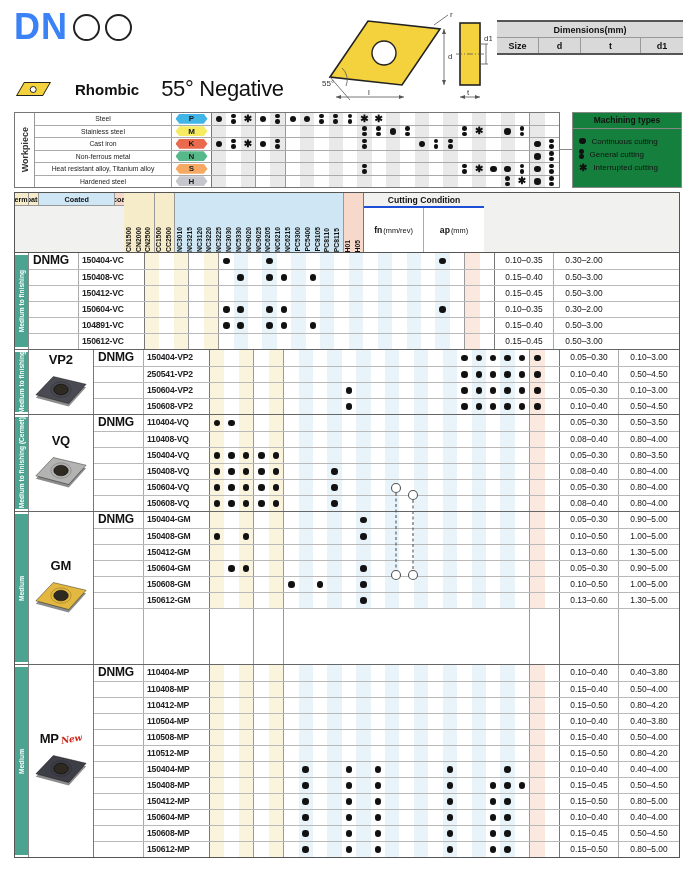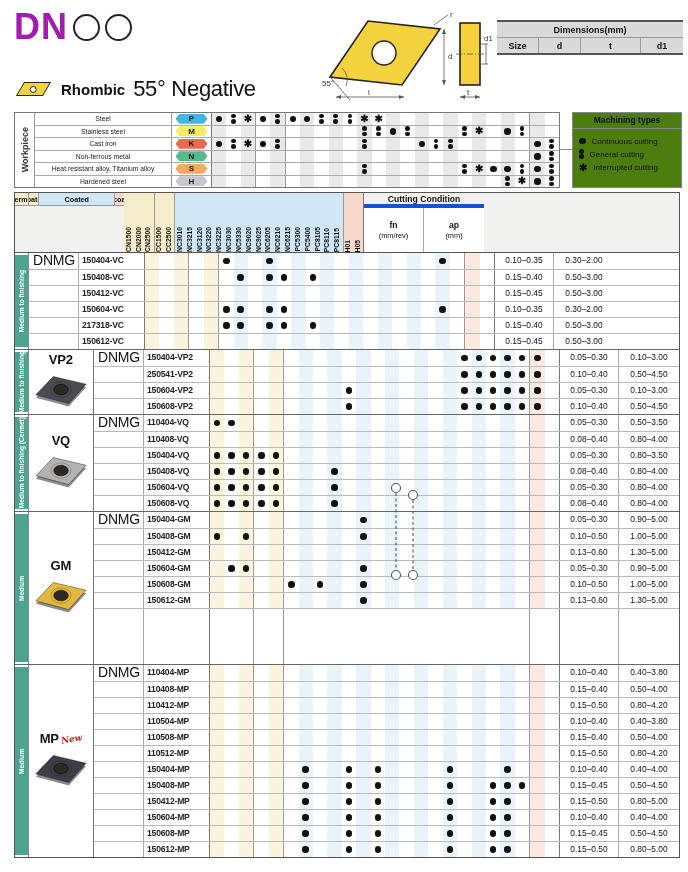--- a/index.html
+++ b/index.html
@@ -1,23 +1,23 @@
 <!DOCTYPE html>
 <html><head>
 <meta charset="utf-8">
 <style>
   *{box-sizing:border-box;margin:0;padding:0}
   body{background:#fff;font-family:"Liberation Sans",sans-serif;color:#111}
   #page{position:relative;width:688px;height:872px;background:#fff;overflow:hidden}
 
   
   .brand{position:absolute;left:14px;top:6px;display:flex;align-items:center}
-  .logo{font-size:36px;font-weight:bold;letter-spacing:1px;color:#a21caf}
+  .logo{font-size:36px;font-weight:bold;letter-spacing:1px;color:#3b82f6}
   .logo-circle{display:inline-block;width:27px;height:27px;border:2px solid #222;border-radius:50%;margin-left:5px;background:#fff}
-  .shape-title{position:absolute;left:14px;top:76px;display:flex;align-items:center;gap:8px}
+  .shape-title{position:absolute;left:14px;top:76px;display:flex;align-items:center;gap:22px}
   .rhombic-icon{position:relative;display:inline-block;width:27px;height:14px;background:#F4D23E;border:1.6px solid #222;transform:skewX(-30deg);margin:0 6px}
   .ri-hole{position:absolute;left:9px;top:3px;width:7px;height:7px;border:1.4px solid #222;border-radius:50%;background:#fff;transform:skewX(30deg)}
   .shape-name{font-size:15px;font-weight:bold}
   .shape-spec{font-size:22px;font-weight:normal;letter-spacing:-0.3px}
 
   
   #dims{position:absolute;left:497px;top:20px;width:186px;border-top:2px solid #555;border-bottom:2px solid #555;font-size:9px}
   .dims-title{background:#D9D9D9;font-weight:bold;text-align:center;padding:2.5px 0;border-bottom:1px solid #999}
   .dims-row{display:flex;border-bottom:1px solid #999}
   .dims-row:last-child{border-bottom:none}
@@ -42,21 +42,21 @@
   .wp-row{flex:1;display:flex;border-top:1px solid #aaa;align-items:stretch}
   .wp-row:first-child{border-top:none}
   .wp-mat{width:137px;border-right:1px solid #999;display:flex;align-items:center;justify-content:center;font-size:6.8px;color:#222;text-align:center}
   .wp-badge{width:40px;border-right:1px solid #777;display:flex;align-items:center;justify-content:center}
   .hexbadge{width:32px;height:10px;clip-path:polygon(12% 0,88% 0,100% 50%,88% 100%,12% 100%,0 50%);display:flex;align-items:center;justify-content:center;font-size:8px;font-weight:bold;color:#1a1a1a}
   .wp-grid{flex:1;display:flex}
   .wp-cell{flex:1;display:flex;align-items:center;justify-content:center}
   .wp-cell.st{background:#E9E9E9}
 
   
-  #machining{position:absolute;left:572px;top:112px;width:110px;height:76px;border:1.2px solid #888;background:#4d7c0f}
+  #machining{position:absolute;left:572px;top:112px;width:110px;height:76px;border:1.2px solid #888;background:#15803d}
   .mt-title{font-size:8.5px;font-weight:bold;text-align:center;padding:2px 0 3px;border-bottom:1px solid #888}
   #mt-items{padding:4px 6px}
   .mt-item{display:flex;align-items:center;gap:6px;margin:3.5px 0;font-size:8px}
   .connector{position:absolute;left:560px;top:149px;width:12px;height:1px;background:#888}
 
   
   .mk-c{display:inline-block;width:6.5px;height:6.5px;border-radius:50%;background:#111}
   .mk-g{display:inline-block;width:4.6px;height:10px;position:relative}
   .mk-g::before,.mk-g::after{content:"";position:absolute;left:0;width:4.6px;height:4.6px;border-radius:50%;background:#111}
   .mk-g::before{top:0}.mk-g::after{bottom:0}
@@ -72,38 +72,38 @@
   #h-groups{height:13px;display:flex;border-bottom:1px solid #999}
   .hg-cell{display:flex;align-items:center;justify-content:center;font-size:7.2px;font-weight:bold;border-right:1px solid #999;white-space:nowrap;overflow:hidden}
   .hg-cell:last-child{border-right:none}
   #h-cols{flex:1;display:flex}
   .h-col{flex:1;display:flex;align-items:flex-end;justify-content:center}
   .h-col span{writing-mode:vertical-rl;transform:rotate(180deg);font-size:6.8px;font-weight:bold;line-height:1;padding-bottom:2px;white-space:nowrap}
   .t-cream{background:#F7ECC9}
   .t-blue{background:#CFE7F5}
   .t-pink{background:#F7D9CB}
   .h-cc{width:120px;display:flex;flex-direction:column}
-  .h-cc-title{height:15px;display:flex;align-items:center;justify-content:center;font-size:8.6px;font-weight:bold;border-bottom:4px solid #1d4ed8}
+  .h-cc-title{height:15px;display:flex;align-items:center;justify-content:center;font-size:8.6px;font-weight:bold;border-bottom:2px solid #1d4ed8}
   .h-cc-cols{flex:1;display:flex;background:#fff}
-  .h-fn,.h-ap{width:60px;display:flex;flex-direction:column;align-items:center;justify-content:center;gap:1px}
+  .h-fn,.h-ap{width:60px;display:flex;flex-direction:row;align-items:center;justify-content:center;gap:1px}
   .h-fn{border-right:1px solid #aaa}
   .hb{font-size:8.6px;font-weight:bold}
   .hu{font-size:7.4px}
 
   .group{display:flex;border-top:1.4px solid #666}
   #tbody .group:first-child{border-top:none}
   .g-band{width:14px;border-right:1px solid #888;display:flex;align-items:center;justify-content:center;box-shadow:inset 0 2px 0 #fff,inset 0 -2px 0 #fff}
   .g-band span{writing-mode:vertical-rl;transform:rotate(180deg);font-size:6.6px;font-weight:bold;color:#fff;white-space:nowrap}
   .g-insert{width:67px;border-right:1px solid #777;display:flex;flex-direction:column;align-items:center;justify-content:center;gap:3px}
   .g-label{display:flex;align-items:center;justify-content:center;gap:2px;font-size:13px;font-weight:bold;letter-spacing:-0.2px}
   .new-badge{color:#CE271B;font-family:"DejaVu Serif",serif;font-style:italic;font-weight:bold;font-size:9px;transform:rotate(-10deg);display:inline-block}
   .g-rows{flex:1;display:flex;flex-direction:column}
   .t-row{display:flex;height:16px;border-top:1px solid #b9b9b9}
   .g-rows .t-row:first-child{border-top:none}
-  .c-prefix{width:50px;border-right:1px solid #aaa;font-size:14px;font-weight:normal;line-height:15px;padding-left:4px;letter-spacing:-0.2px}
+  .c-prefix{width:50px;border-right:1px solid #aaa;font-size:12px;font-weight:bold;line-height:15px;padding-left:4px;letter-spacing:-0.2px}
   .c-name{width:66px;border-right:1px solid #777;font-size:8.6px;font-weight:bold;line-height:15px;padding-left:3px;letter-spacing:-0.2px;color:#222}
   .c-grid{width:349px;display:flex}
   .gcol{flex:1;display:flex;align-items:center;justify-content:center}
   .gcol.gsep,.h-col.gsep,.wp-cell.gsep{border-left:1px solid #999}
   .st-cream{background:#FBF4DD}
   .st-blue{background:#E8F3FA}
   .st-pink{background:#FBE8DE}
   .c-fn{width:60px;border-left:1px solid #777;border-right:1px solid #aaa;font-size:8.4px;text-align:center;line-height:15px}
   .c-ap{width:60px;font-size:8.4px;text-align:center;line-height:15px}
   .t-row.filler{border-top:1px solid #b9b9b9}
@@ -731,21 +731,21 @@
                 </div>
                 <div class="gcol"></div>
                 <div class="gcol st-pink gsep"></div>
                 <div class="gcol"></div>
               </div>
               <div class="c-fn">0.10–0.35</div>
               <div class="c-ap">0.30–2.00</div>
             </div>
             <div class="t-row">
               <div class="c-prefix"></div>
-              <div class="c-name">217318-VC</div>
+              <div class="c-name">104891-VC</div>
               <div class="c-grid">
                 <div class="gcol st-cream"></div>
                 <div class="gcol"></div>
                 <div class="gcol st-cream"></div>
                 <div class="gcol gsep"></div>
                 <div class="gcol st-cream"></div>
                 <div class="gcol gsep">
                   <span class="dot"></span>
                 </div>
                 <div class="gcol st-blue">

